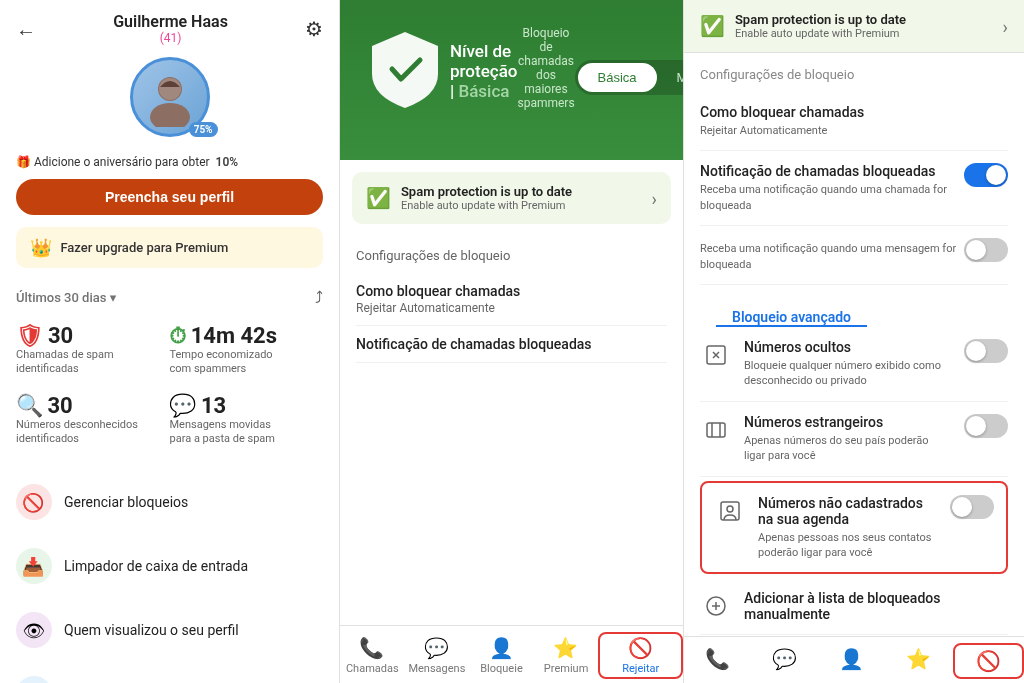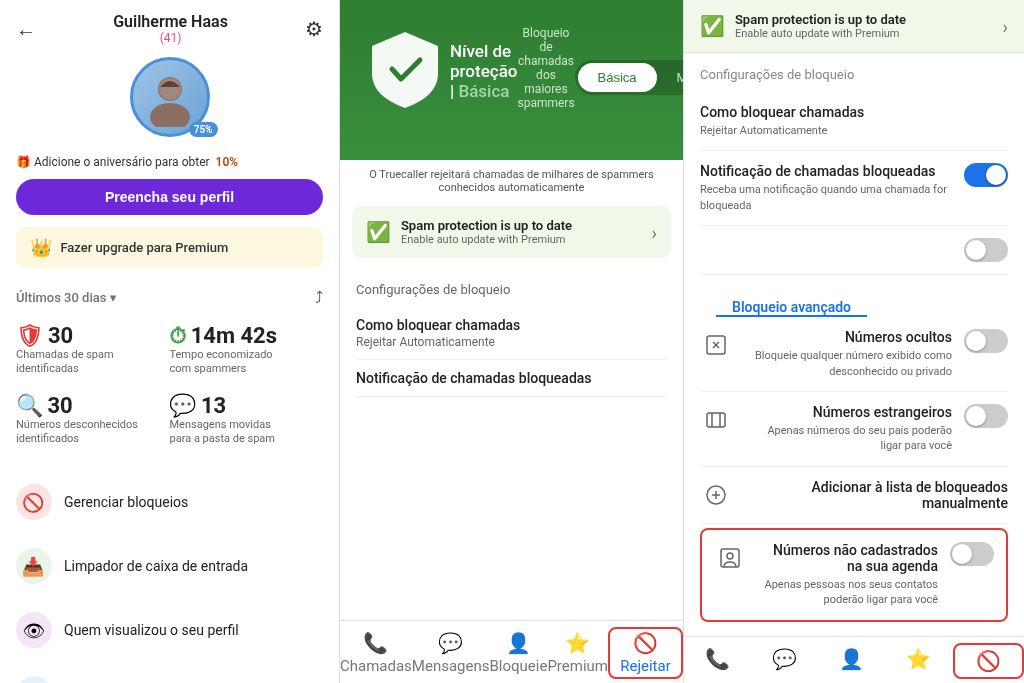--- a/index.html
+++ b/index.html
@@ -44,25 +44,25 @@
     .progress-badge {
       position: absolute; bottom: 0; right: -8px;
       background: #4a90d9; color: #fff; font-size: 10px;
       border-radius: 10px; padding: 2px 5px; font-weight: 600;
     }
 
     .birthday-banner {
       display: flex; align-items: center; gap: 6px;
       padding: 6px 16px; font-size: 12px; color: #333;
     }
-    .birthday-highlight { color: #c2410c; font-weight: 600; }
+    .birthday-highlight { color: #404040; font-weight: 600; }
 
     .fill-profile-btn {
       margin: 4px 16px 12px;
-      background: #6d28d9; color: #fff;
+      background: #c2410c; color: #fff;
       border: none; border-radius: 20px;
       padding: 10px 0; font-size: 14px; font-weight: 600;
       cursor: pointer; text-align: center; width: calc(100% - 32px);
     }
 
     .premium-upgrade {
       margin: 0 16px 12px;
       background: #fff8e1; border-radius: 10px;
       padding: 10px 14px; display: flex; align-items: center; gap: 8px;
       font-size: 13px; font-weight: 500; color: #333;
@@ -169,21 +169,21 @@
       padding: 6px 0 4px;
       margin-top: auto;
     }
     .nav-item {
       flex: 1; display: flex; flex-direction: column; align-items: center;
       gap: 2px; cursor: pointer; padding: 4px 0;
       font-size: 10px; color: #777;
     }
     .nav-item.active { color: #1a73e8; }
     .nav-item-icon { font-size: 20px; }
-    .nav-item-label { font-size: 15px; }
+    .nav-item-label { font-size: 11px; }
     .nav-highlighted {
       border: 2px solid #e53935; border-radius: 8px;
       padding: 2px 8px;
     }
 
     
     .right-panel {
       flex: 1;
       background: #fff;
       display: flex;
@@ -230,21 +230,21 @@
     .toggle-on .toggle-thumb { left: 22px; }
     .toggle-off .toggle-thumb { left: 2px; }
 
     .advanced-section-title {
       font-size: 14px; font-weight: 600; color: #1a73e8;
       padding: 12px 16px 0;
       border-bottom: 2px solid #1a73e8; display: inline-block;
       margin: 0 16px;
     }
 
-    .advanced-block { padding: 0 16px; text-align: right; }
+    .advanced-block { padding: 0 16px; }
 
     .advanced-item {
       display: flex; align-items: flex-start; gap: 12px;
       padding: 12px 0; border-bottom: 1px solid #f0f0f0;
     }
     .advanced-item.highlighted {
       border: 2px solid #e53935; border-radius: 8px;
       padding: 12px; margin: 4px 0;
     }
     .adv-icon {
@@ -375,22 +375,20 @@
     </div>
     <div class="protection-title">
       <span>Nível de proteção</span> | <span style="color:#a5d6a7;">Básica</span>
     </div>
     <div class="protection-subtitle">Bloqueio de chamadas dos maiores spammers</div>
     <div class="level-selector">
       <button class="level-btn active">Básica</button>
       <button class="level-btn">Máxima</button>
     </div>
   </div>
-  <div class="protection-note">O Truecaller rejeitará chamadas de milhares de
-spammers conhecidos automaticamente</div>
 
   <div class="spam-banner">
     <span class="spam-banner-icon">✅</span>
     <div class="spam-banner-text">
       <div class="spam-banner-title">Spam protection is up to date</div>
       <div class="spam-banner-sub">Enable auto update with Premium</div>
     </div>
     <span class="spam-banner-arrow">›</span>
   </div>
 
@@ -459,20 +457,21 @@
         </div>
         <div class="toggle toggle-on">
           <div class="toggle-thumb"></div>
         </div>
       </div>
     </div>
 
     <div class="right-setting-item">
       <div class="right-setting-header">
         <div>
+          <div class="right-setting-sub">Receba uma notificação quando uma mensagem for bloqueada</div>
         </div>
         <div class="toggle toggle-off">
           <div class="toggle-thumb"></div>
         </div>
       </div>
     </div>
   </div>
 
   <div style="padding: 12px 16px 0;">
     <span class="advanced-section-title">Bloqueio avançado</span>
@@ -506,49 +505,49 @@
       </div>
       <div class="adv-content">
         <div class="adv-label">Números estrangeiros</div>
         <div class="adv-sub">Apenas números do seu país poderão ligar para você</div>
       </div>
       <div class="toggle toggle-off">
         <div class="toggle-thumb"></div>
       </div>
     </div>
 
+    <div class="advanced-item highlighted">
+      <div class="adv-icon">
+        <svg width="24" height="24" viewBox="0 0 24 24" fill="none" stroke="#666" stroke-width="1.5">
+          <rect x="3" y="3" width="18" height="18" rx="2"></rect>
+          <circle cx="12" cy="10" r="3"></circle>
+          <path d="M6 21 Q6 16 12 16 Q18 16 18 21"></path>
+        </svg>
+      </div>
+      <div class="adv-content">
+        <div class="adv-label">Números não cadastrados na sua agenda</div>
+        <div class="adv-sub">Apenas pessoas nos seus contatos poderão ligar para você</div>
+      </div>
+      <div class="toggle toggle-off">
+        <div class="toggle-thumb"></div>
+      </div>
+    </div>
+
     <div class="advanced-item">
       <div class="adv-icon">
         <svg width="24" height="24" viewBox="0 0 24 24" fill="none" stroke="#666" stroke-width="1.5">
           <circle cx="12" cy="12" r="9"></circle>
           <line x1="12" y1="8" x2="12" y2="16"></line>
           <line x1="8" y1="12" x2="16" y2="12"></line>
         </svg>
       </div>
       <div class="adv-content">
         <div class="adv-label">Adicionar à lista de bloqueados manualmente</div>
       </div>
     </div>
-
-    <div class="advanced-item highlighted">
-      <div class="adv-icon">
-        <svg width="24" height="24" viewBox="0 0 24 24" fill="none" stroke="#666" stroke-width="1.5">
-          <rect x="3" y="3" width="18" height="18" rx="2"></rect>
-          <circle cx="12" cy="10" r="3"></circle>
-          <path d="M6 21 Q6 16 12 16 Q18 16 18 21"></path>
-        </svg>
-      </div>
-      <div class="adv-content">
-        <div class="adv-label">Números não cadastrados na sua agenda</div>
-        <div class="adv-sub">Apenas pessoas nos seus contatos poderão ligar para você</div>
-      </div>
-      <div class="toggle toggle-off">
-        <div class="toggle-thumb"></div>
-      </div>
-    </div>
   </div>
 
   <div class="right-bottom-nav" style="margin-top:auto;">
     <div class="rnav-item">
       <span class="rnav-item-icon">📞</span>
 
     </div>
     <div class="rnav-item">
       <span class="rnav-item-icon">💬</span>
 

